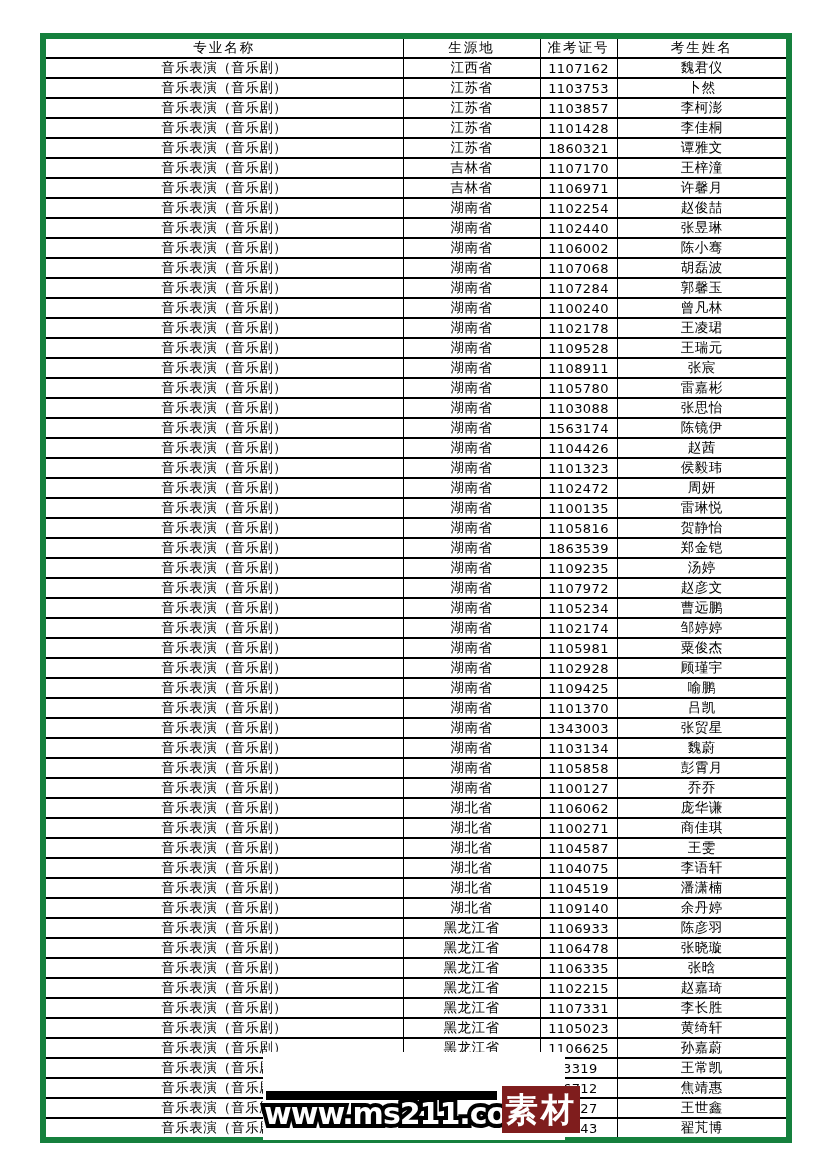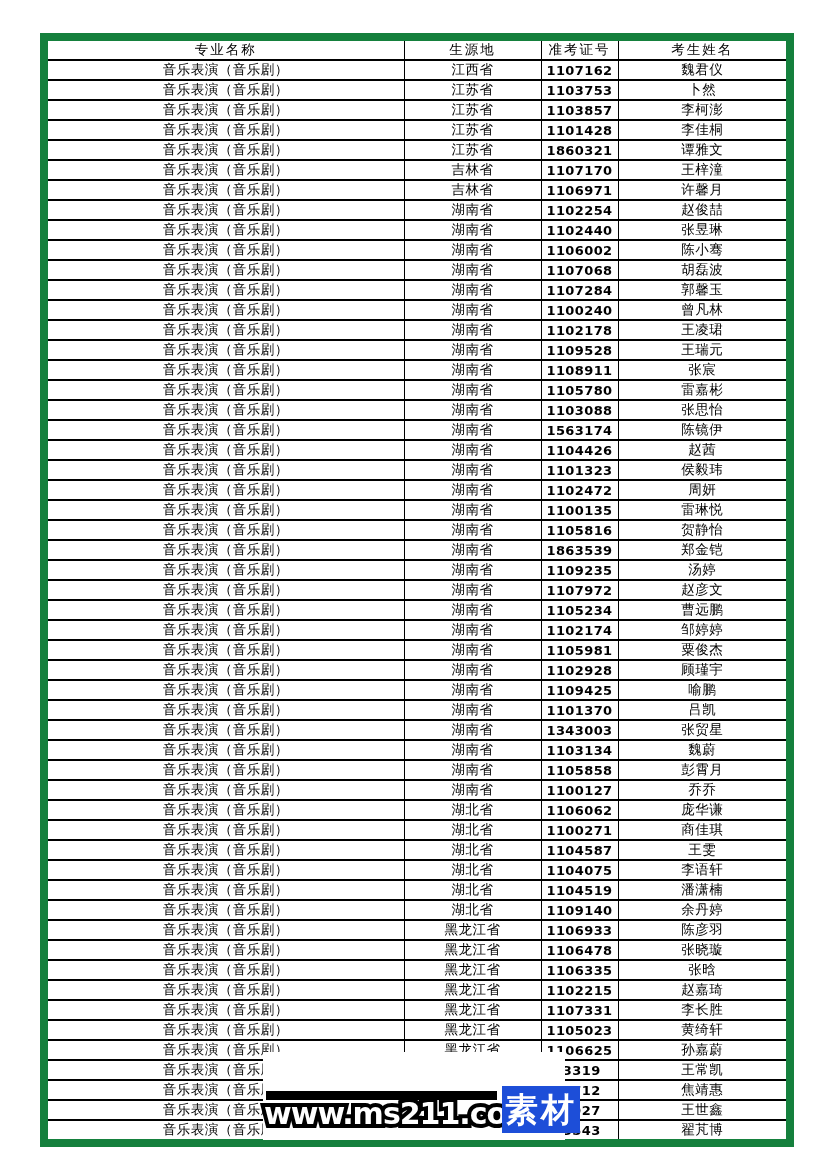--- a/index.html
+++ b/index.html
@@ -4,54 +4,54 @@
 <style>
   html,body{margin:0;padding:0;}
   body{
     width:826px;height:1169px;background:#ffffff;position:relative;
     font-family:"DejaVu Serif","Liberation Serif",serif;color:#000;
     overflow:hidden;
   }
   .results-table{
     position:absolute;left:40px;top:33px;width:746px;
     border-collapse:collapse;table-layout:fixed;
-    border:8px solid #15803d;
+    border:6px solid #15803d;
   }
   .results-table th,.results-table td{
     border-left:1px solid #000;border-right:1px solid #000;
     border-top:2px solid #000;border-bottom:2px solid #000;
     overflow:hidden;white-space:nowrap;padding:0;
     text-align:center;vertical-align:middle;
   }
   .results-table th{
     height:14px;font-size:13.5px;font-weight:normal;letter-spacing:2px;
   }
   .results-table td{height:18px;font-size:13.5px;letter-spacing:0.5px;}
   td.num{
     font-family:"DejaVu Sans","Liberation Sans",sans-serif;
-    font-weight:bold;font-size:13px;letter-spacing:0.4px;
+    font-weight:normal;font-size:13px;letter-spacing:0.4px;
   }
   td.num.frag{text-align:center;padding-right:5px;}
   
   .wm-mask{position:absolute;left:263px;top:1052px;width:302px;height:88px;background:#ffffff;}
   .wm-bar{position:absolute;left:266px;top:1091px;width:231px;height:9px;background:#000;}
   .wm-url{
     position:absolute;left:264px;top:1096px;white-space:nowrap;
     font-family:"DejaVu Sans","Liberation Sans",sans-serif;
     font-weight:bold;font-size:30px;letter-spacing:-1px;line-height:36px;
   }
   .wm-url-stroke{
     color:#000;-webkit-text-stroke:8px #000;
     text-shadow:3px 0 0 #000,-3px 0 0 #000,0 3px 0 #000,0 -3px 0 #000,
       2px 2px 0 #000,-2px -2px 0 #000,2px -2px 0 #000,-2px 2px 0 #000;
   }
   .wm-url-fill{color:#ffffff;}
   .wm-badge{
     position:absolute;left:502px;top:1086px;height:47px;line-height:47px;
-    background:#1d4ed8;color:#fff;padding:0 3px;letter-spacing:3px;
+    background:#7f1d1d;color:#fff;padding:0 3px;letter-spacing:3px;
     font-family:"DejaVu Serif","Liberation Serif",serif;
     font-weight:bold;font-size:33px;white-space:nowrap;
   }
 </style>
 </head>
 <body>
 
 <table class="results-table">
   <colgroup>
     <col style="width:360px">

